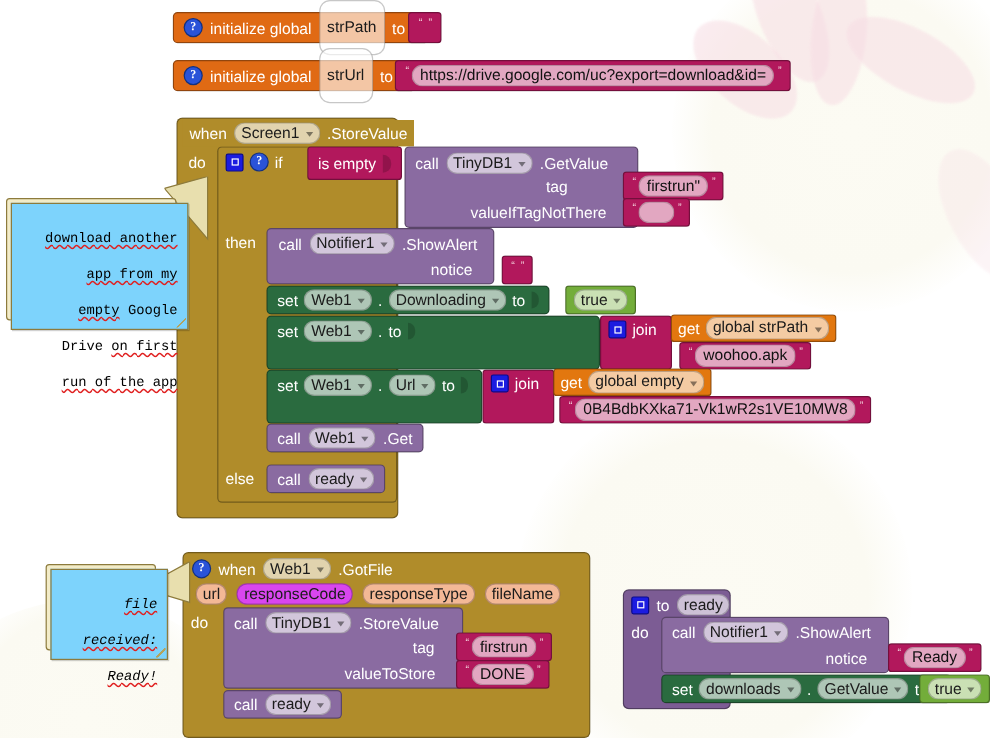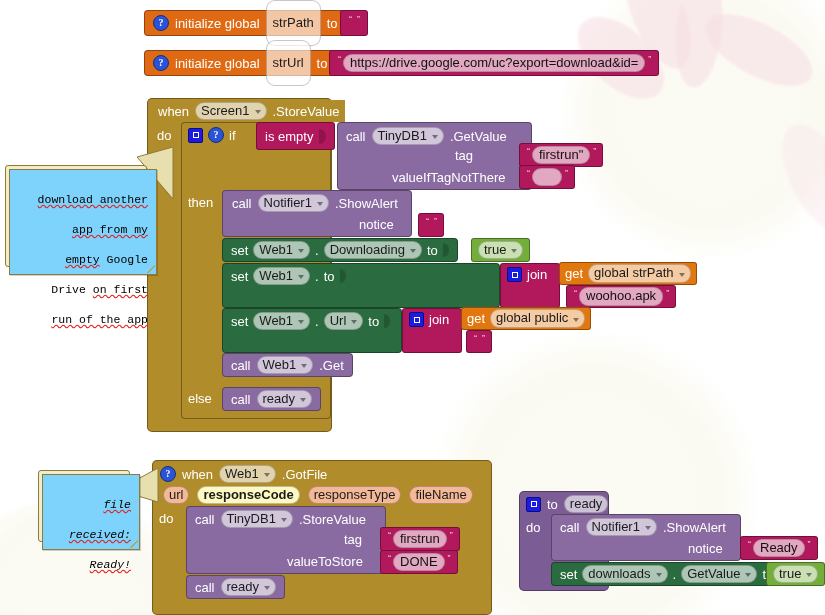--- a/index.html
+++ b/index.html
@@ -263,26 +263,27 @@
 <div class="blk c-mag bdr" style="left:402px;top:308px;width:60px;height:45px;border-radius:3px;z-index:6;"></div>
 <div class="blk row" style="left:409px;top:310px;height:19px;gap:5px;z-index:7;">
   <span class="mut">
       <i></i>
     </span>
   <span class="t">join</span>
 </div>
 <div class="blk c-orange2 bdr row" style="left:461px;top:307px;height:23px;padding:0 5px;border-radius:3px;gap:5px;z-index:7;">
   <span class="t">get</span>
   <span class="field">
-    <span>global public</span>
+    <span>global empty</span>
       <i class="caret"></i>
   </span>
 </div>
 <div class="blk c-mag bdr row" style="left:466px;top:330px;height:23px;padding:0 4px;border-radius:3px;z-index:7;">
   <span class="quote">“</span>
+  <span class="strpill">0B4BdbKXka71-Vk1wR2s1VE10MW8</span>
   <span class="quote">”</span>
 </div>
 
 <div class="blk c-purple bdr row" style="left:222px;top:353px;height:24px;padding:0 8px;border-radius:4px;gap:6px;z-index:5;">
   <span class="t">call</span>
   <span class="field">
     <span>Web1</span>
       <i class="caret"></i>
   </span>
   <span class="t">.Get</span>
@@ -316,21 +317,21 @@
   <span class="help">?</span>
   <span class="t">when</span>
   <span class="field">
     <span>Web1</span>
       <i class="caret"></i>
   </span>
   <span class="t">.GotFile</span>
 </div>
 <div class="blk row" style="left:163px;top:486px;height:18px;gap:8px;z-index:4;">
   <span class="field" style="background:#f3b896;border-color:rgba(0,0,0,.25);">url</span>
-  <span class="field" style="background:#fef9c3;border-color:rgba(0,0,0,.25);font-weight:bold;">responseCode</span>
+  <span class="field" style="background:#d946ef;border-color:rgba(0,0,0,.25);">responseCode</span>
   <span class="field" style="background:#f3b896;border-color:rgba(0,0,0,.25);">responseType</span>
   <span class="field" style="background:#f3b896;border-color:rgba(0,0,0,.25);">fileName</span>
 </div>
 <div class="blk row" style="left:159px;top:509px;height:18px;z-index:4;">
   <span class="t">do</span>
 </div>
 
 <div class="blk c-purple bdr" style="left:186px;top:506px;width:200px;height:68px;border-radius:4px;z-index:5;"></div>
 <div class="blk row" style="left:195px;top:509px;height:20px;gap:6px;z-index:6;">
   <span class="t">call</span>

